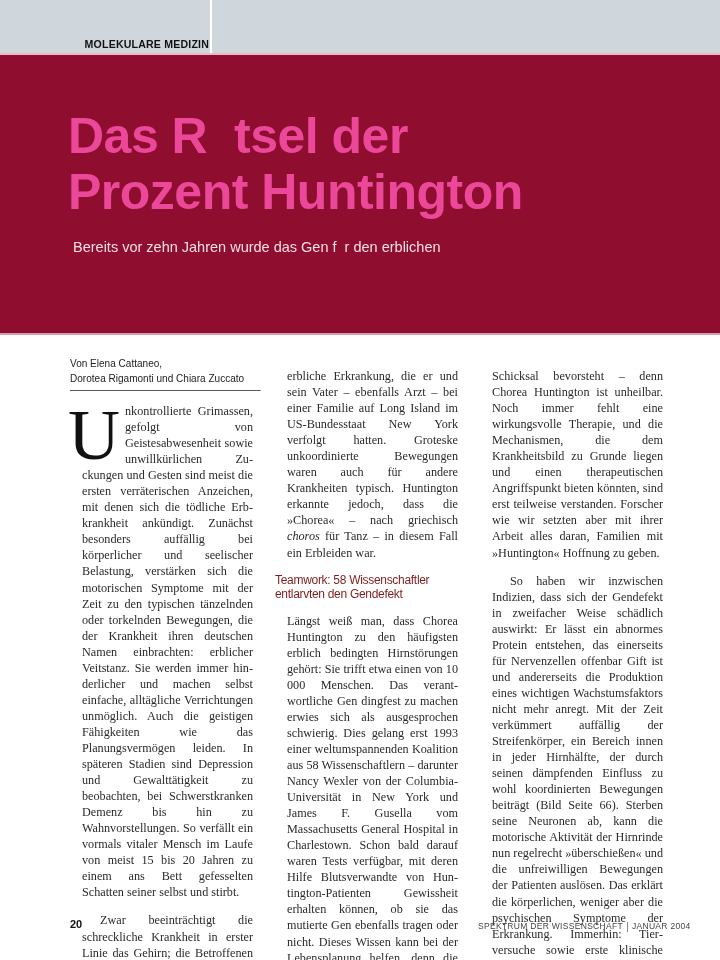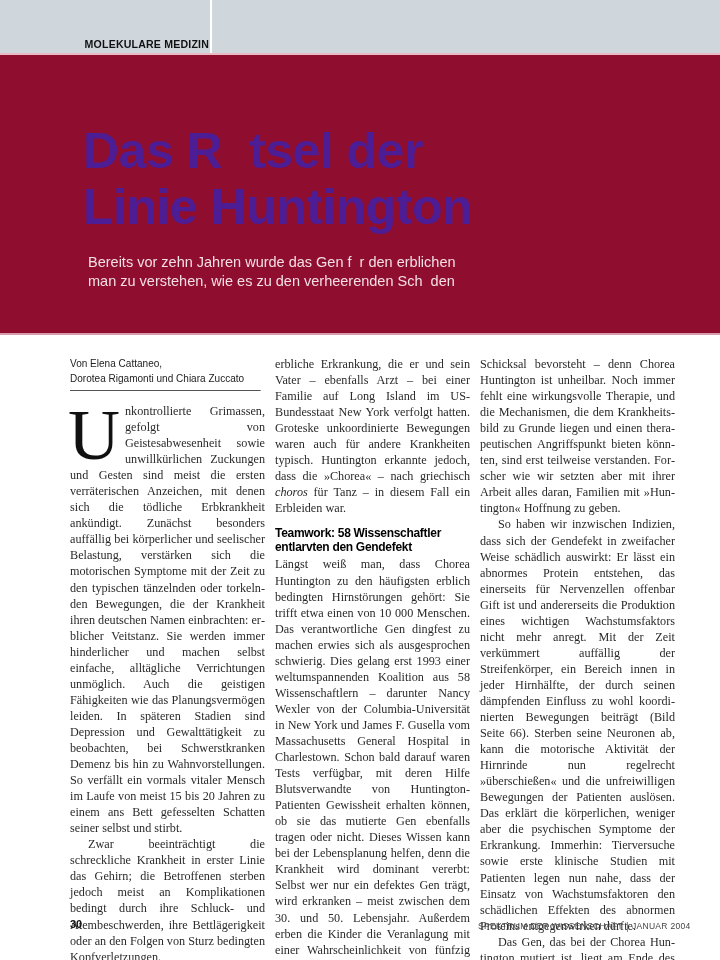--- a/index.html
+++ b/index.html
@@ -3,57 +3,56 @@
 <meta charset="utf-8">
 <style>
   html, body { margin:0; padding:0; }
   body { width:720px; height:960px; background:#ffffff; position:relative; overflow:hidden; font-family:"DejaVu Serif", serif; }
   .topbar { position:absolute; left:0; top:0; width:720px; height:54px; background:#d0d7dc; }
   .topbar-divider { position:absolute; left:210px; top:0; width:2px; height:54px; background:#ffffff; }
   .topbar-edge { position:absolute; left:0; top:53px; width:720px; height:2px; background:#e9b9c4; }
   .section-label { position:absolute; left:72px; top:38px; width:137px; text-align:right; font-family:"Liberation Sans", sans-serif; font-weight:bold; font-size:11.5px; letter-spacing:0.2px; color:#111; transform:scaleX(0.92); transform-origin:right; }
   .hero { position:absolute; left:0; top:55px; width:720px; height:279px; background:#8f0d2f; }
   .hero-bottom { position:absolute; left:0; top:333px; width:720px; height:2px; background:#d99aac; }
-  .title { position:absolute; left:68px; top:108px; margin:15px; color:#4c1d95; font-family:"Liberation Sans", sans-serif; font-weight:bold; font-size:50px; line-height:56px; letter-spacing:-0.5px; }
+  .title { position:absolute; left:68px; top:108px; margin:0; color:#ec4899; font-family:"Liberation Sans", sans-serif; font-weight:bold; font-size:50px; line-height:56px; letter-spacing:-0.5px; }
   .title span { display:block; white-space:pre; }
-  .lede { position:absolute; left:72px; top:237px; width:420px; margin:16px; color:#f3dfe4; font-family:"Liberation Sans", sans-serif; font-size:14.5px; line-height:19px; }
+  .lede { position:absolute; left:72px; top:237px; width:420px; margin:1px; color:#f3dfe4; font-family:"Liberation Sans", sans-serif; font-size:14.5px; line-height:19px; }
   .lede span { display:block; white-space:pre; }
   .col { position:absolute; top:356px; width:195px; font-family:"Liberation Serif", serif; font-size:12.2px; line-height:16.05px; color:#2a2a2a; text-align:justify; hyphens:manual; }
   .col1 { left:70px; }
   .col2 { left:275px; }
   .col3 { left:480px; }
   .byline { font-family:"Liberation Sans", sans-serif; font-size:10.8px; line-height:15px; color:#222; padding-bottom:4px; border-bottom:1px solid #555; margin-bottom:12px; transform:scaleX(0.93); transform-origin:left; width:205px; }
   .byline span { display:block; }
   .dropcap { float:left; font-family:"Liberation Serif", serif; font-size:72px; line-height:60px; margin:2px 5px -4px -2px; color:#111; }
-  p.para { margin:0; }
+  p.para { margin:12px; }
   p.indent { text-indent:18px; }
-  .subhead { font-family:"Liberation Sans", sans-serif; font-weight:bold; font-size:12px; line-height:14px; color:#000000; margin:10px 0 2px 0; letter-spacing:-0.3px; text-align:left; }
+  .subhead { font-family:"Liberation Sans", sans-serif; font-weight:normal; font-size:12px; line-height:14px; color:#7f1d1d; margin:10px 0 2px 0; letter-spacing:-0.3px; text-align:left; }
   .subhead span { display:block; }
   em { font-style:italic; }
   .page-num { position:absolute; left:70px; top:918px; font-family:"Liberation Sans", sans-serif; font-size:11px; color:#111; font-weight:bold; }
   .footer { position:absolute; left:478px; top:921px; width:196px; font-family:"Liberation Sans", sans-serif; font-size:8.5px; color:#444; letter-spacing:0.3px; white-space:nowrap; }
   .footer .sep { display:inline-block; width:1px; height:10px; background:#888; vertical-align:middle; margin:0 4px; }
 </style>
 </head>
 <body>
 
 <div class="topbar"></div>
 <div class="topbar-divider"></div>
 <div class="section-label">MOLEKULARE MEDIZIN</div>
 <div class="topbar-edge"></div>
 
 <div class="hero"></div>
 <div class="hero-bottom"></div>
 <h1 class="title">
   <span>Das R  tsel der</span>
-  <span>Linie Huntington</span>
+  <span>Prozent Huntington</span>
 </h1>
 <div class="lede">
   <span>Bereits vor zehn Jahren wurde das Gen f  r den erblichen</span>
-  <span>man zu verstehen, wie es zu den verheerenden Sch  den</span>
 </div>
 
 <div class="col col1">
   <div class="byline">
     <span>Von Elena Cattaneo,</span>
     <span>Dorotea Rigamonti und Chiara Zuccato</span>
   </div>
   <span class="dropcap">U</span>
   <p class="para">nkontrollierte Grimassen, ge­folgt von Geistesabwesenheit sowie unwillkürlichen Zu­ckungen und Gesten sind meist die ersten verräterischen Anzei­chen, mit denen sich die tödliche Erb­krankheit ankündigt. Zunächst beson­ders auffällig bei körperlicher und seeli­scher Belastung, verstärken sich die motorischen Symptome mit der Zeit zu den typischen tänzelnden oder torkeln­den Bewegungen, die der Krankheit ihren deutschen Namen einbrachten: er­blicher Veitstanz. Sie werden immer hin­derlicher und machen selbst einfache, alltägliche Verrichtungen unmöglich. Auch die geistigen Fähigkeiten wie das Planungsvermögen leiden. In späteren Stadien sind Depression und Gewalttä­tigkeit zu beobachten, bei Schwerstkran­ken Demenz bis hin zu Wahnvorstellun­gen. So verfällt ein vormals vitaler Mensch im Laufe von meist 15 bis 20 Jahren zu einem ans Bett gefesselten Schatten seiner selbst und stirbt.</p>
   <p class="para indent">Zwar beeinträchtigt die schreckliche Krankheit in erster Linie das Gehirn; die Betroffenen sterben jedoch meist an Komplikationen bedingt durch ihre Schluck- und Atembeschwerden, ihre Bettlägerigkeit oder an den Folgen von Sturz bedingten Kopfverletzungen.</p>
@@ -69,16 +68,16 @@
   <p class="para">Längst weiß man, dass Chorea Hunting­ton zu den häufigsten erblich bedingten Hirnstörungen gehört: Sie trifft etwa ei­nen von 10 000 Menschen. Das verant­wortliche Gen dingfest zu machen er­wies sich als ausgesprochen schwierig. Dies gelang erst 1993 einer weltumspan­nenden Koalition aus 58 Wissenschaft­lern – darunter Nancy Wexler von der Columbia-Universität in New York und James F. Gusella vom Massachusetts Ge­neral Hospital in Charlestown. Schon bald darauf waren Tests verfügbar, mit deren Hilfe Blutsverwandte von Hun­tington-Patienten Gewissheit erhalten können, ob sie das mutierte Gen eben­falls tragen oder nicht. Dieses Wissen kann bei der Lebensplanung helfen, denn die Krankheit wird dominant vererbt: Selbst wer nur ein defektes Gen trägt, wird erkranken – meist zwischen dem 30. und 50. Lebensjahr. Außerdem erben die Kinder die Veranlagung mit einer Wahrscheinlichkeit von fünfzig Prozent.</p>
 
 </div>
 
 <div class="col col3">
   <p class="para">Schicksal bevorsteht – denn Chorea Huntington ist unheilbar. Noch immer fehlt eine wirkungsvolle Therapie, und die Mechanismen, die dem Krankheits­bild zu Grunde liegen und einen thera­peutischen Angriffspunkt bieten könn­ten, sind erst teilweise verstanden. For­scher wie wir setzten aber mit ihrer Arbeit alles daran, Familien mit »Hun­tington« Hoffnung zu geben.</p>
   <p class="para indent">So haben wir inzwischen Indizien, dass sich der Gendefekt in zweifacher Weise schädlich auswirkt: Er lässt ein ab­normes Protein entstehen, das einerseits für Nervenzellen offenbar Gift ist und andererseits die Produktion eines wichti­gen Wachstumsfaktors nicht mehr an­regt. Mit der Zeit verkümmert auffällig der Streifenkörper, ein Bereich innen in jeder Hirnhälfte, der durch seinen dämpfenden Einfluss zu wohl koordi­nierten Bewegungen beiträgt (Bild Seite 66). Sterben seine Neuronen ab, kann die motorische Aktivität der Hirnrinde nun regelrecht »überschießen« und die unfreiwilligen Bewegungen der Patien­ten auslösen. Das erklärt die körperli­chen, weniger aber die psychischen Sym­ptome der Erkrankung. Immerhin: Tier­versuche sowie erste klinische Studien mit Patienten legen nun nahe, dass der Einsatz von Wachstumsfaktoren den schädlichen Effekten des abnormen Pro­teins entgegenwirken dürfte.</p>
   <p class="para indent">Das Gen, das bei der Chorea Hun­tington mutiert ist, liegt am Ende des kurzen Arms von Chromosom 4 und trägt die Bauanleitung für ein Protein namens »Huntingtin«. Bei näherer Un-</p>
 </div>
 
-<div class="page-num">30</div>
+<div class="page-num">20</div>
 <div class="footer">
   <span>SPEKTRUM DER WISSENSCHAFT</span><span class="sep"></span><span>JANUAR 2004</span>
 </div>
 
 </body></html>

